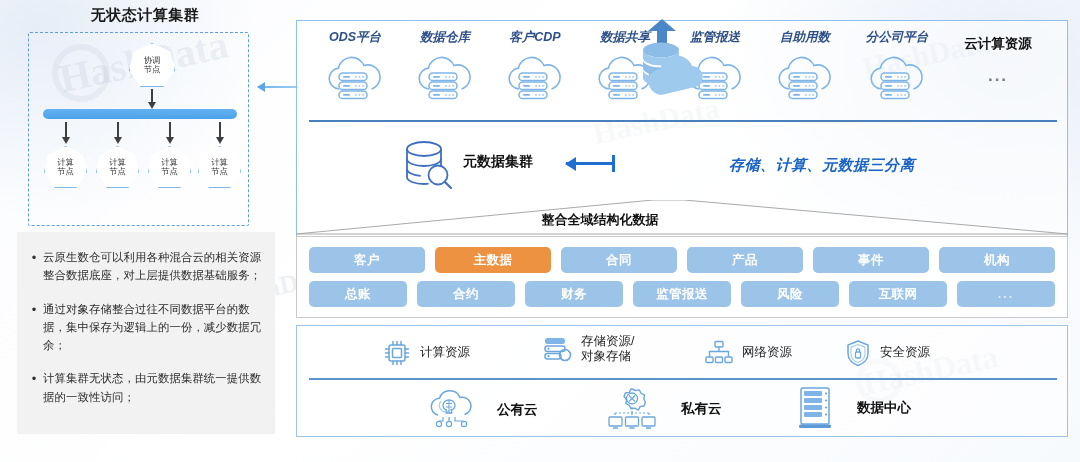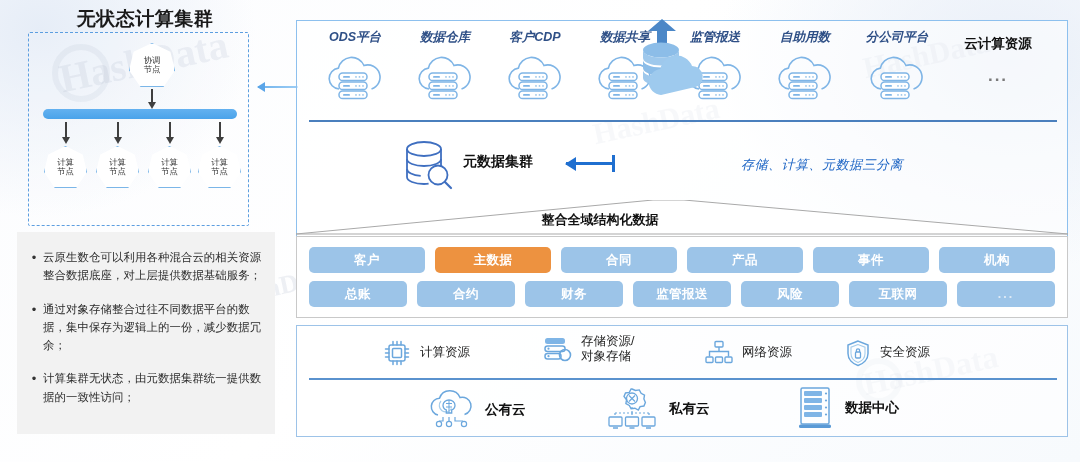--- a/index.html
+++ b/index.html
@@ -33,21 +33,21 @@
     position: absolute;
     border-radius: 50%;
     border: 6px solid rgba(120,140,170,0.10);
     pointer-events: none;
   }
 
   
   #cluster-title {
     position: absolute; left: 0; top: 6px; width: 290px;
     text-align: center;
-    font-size: 19px; font-weight: 700; color: #1a1a1a;
+    font-size: 15px; font-weight: 700; color: #1a1a1a;
     letter-spacing: .5px;
   }
   #cluster-box {
     position: absolute; left: 28px; top: 32px;
     width: 221px; height: 194px;
     border: 1.4px dashed #5c9ee0;
     border-radius: 2px;
     background: rgba(255,255,255,0.15);
   }
   .hept {
@@ -148,21 +148,21 @@
     border-top: 7px solid transparent; border-bottom: 7px solid transparent;
     border-right: 11px solid #1f6fd0;
   }
   #meta-arrow::after {
     content:''; position:absolute; right:-3px; top:-7px;
     width:3.5px; height:17px; background:#1f6fd0;
   }
   #center-stack { position: absolute; left: 628px; top: 118px; width: 78px; height: 82px; }
   #sep-tagline {
     position: absolute; left: 820px; top: 155px;
-    font-size: 13px; font-style: italic; font-weight: 400;
+    font-size: 15px; font-style: italic; font-weight: 700;
     color: #1c64c4; white-space: nowrap; letter-spacing: .5px;
     transform: translateX(-50%);
   }
 
   
   #connector { position: absolute; left: 296px; top: 200px; width: 772px; height: 38px; }
 
   
   #integrate-title {
     position: absolute; left: 600px; top: 211px;
@@ -201,21 +201,21 @@
     position: absolute; left: 12px; top: 52px; width: 748px; height: 1.5px;
     background: #5a92ce;
   }
   .res-cell {
     position: absolute; display: flex; align-items: center; gap: 9px;
   }
   .res-ico { flex: 0 0 auto; }
   .res-label {
     font-size: 12.5px; color: #1e1e1e; line-height: 1.22; white-space: pre-line;
   }
-  .infra-cell { position: absolute; display: flex; align-items: center; gap: 12px; }
+  .infra-cell { position: absolute; display: flex; align-items: center; gap: 24px; }
   .infra-label { font-size: 13.5px; font-weight: 700; color: #111; white-space: nowrap; }
 </style>
 </head>
 <body>
 
 <div id="root">
 
   <div class="wm" style="left:58px; top:38px; font-size:40px;">HashData</div>
   <div class="wm-ring" style="left:52px; top:44px; width:58px; height:58px;"></div>
   <div class="wm" style="left:592px; top:104px; font-size:30px;">HashData</div>

